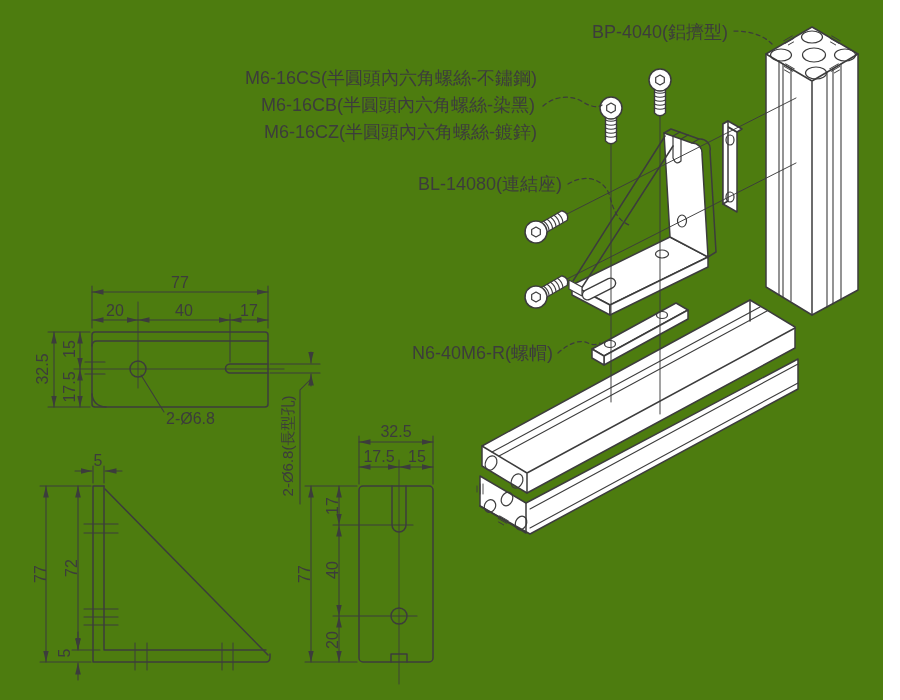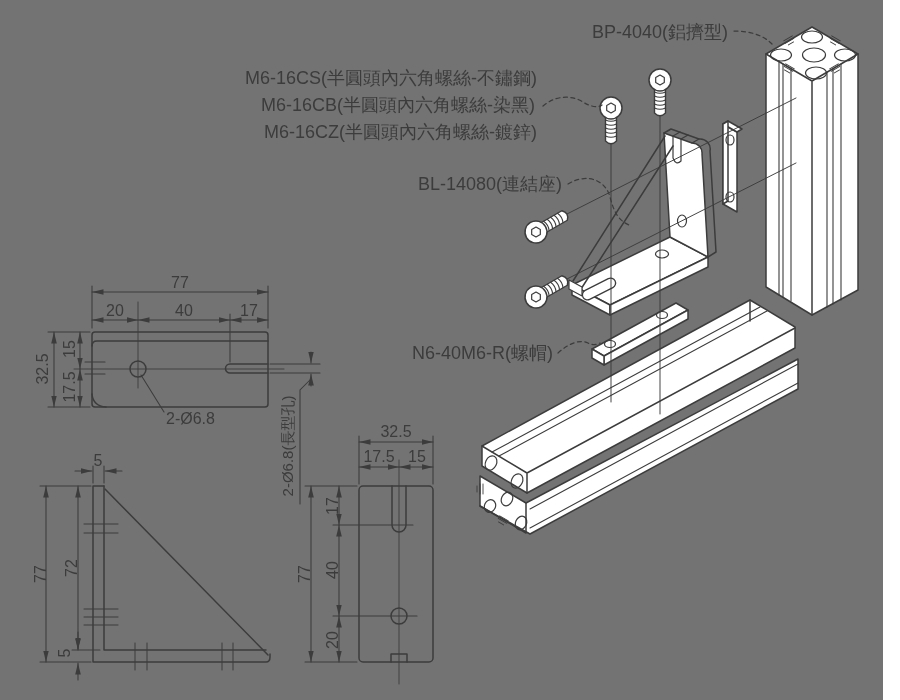--- a/index.html
+++ b/index.html
@@ -1,16 +1,16 @@
 <!DOCTYPE html>
 <html><head>
 <meta charset="utf-8">
 <style>
   html,body{margin:0;padding:0;background:#fff;}
-  #stage{position:relative;width:883px;height:700px;background:#737373;overflow:hidden;
+  #stage{position:relative;width:883px;height:700px;background:#4d7c0f;overflow:hidden;
          font-family:"Liberation Sans", sans-serif;}
   svg text{font-family:"Liberation Sans", sans-serif; fill:#3c3c3c;}
   .lbl{font-size:18px;}
   .dim{font-size:16px;}
   .dimsm{font-size:15px;}
 </style>
 </head>
 <body>
 
 <div id="stage">

